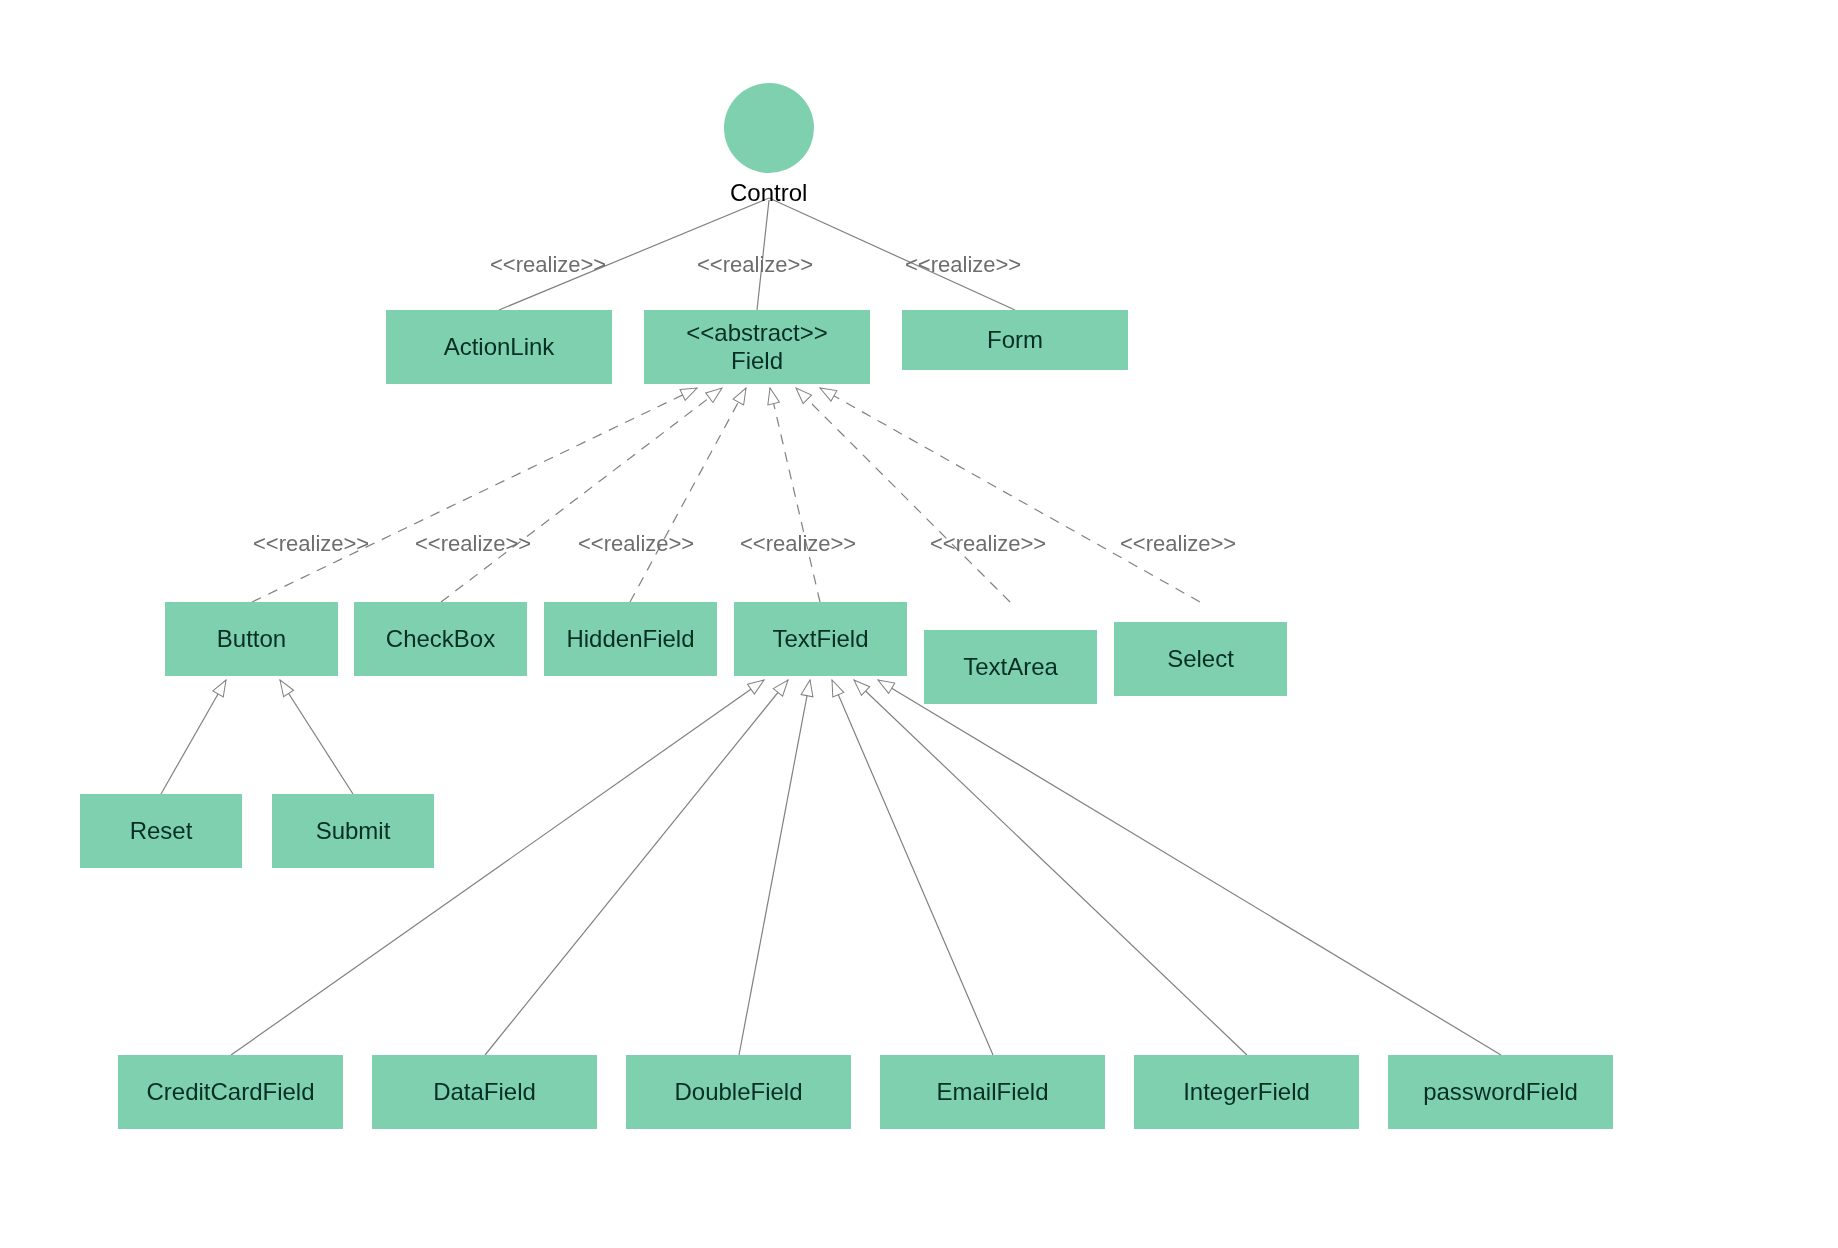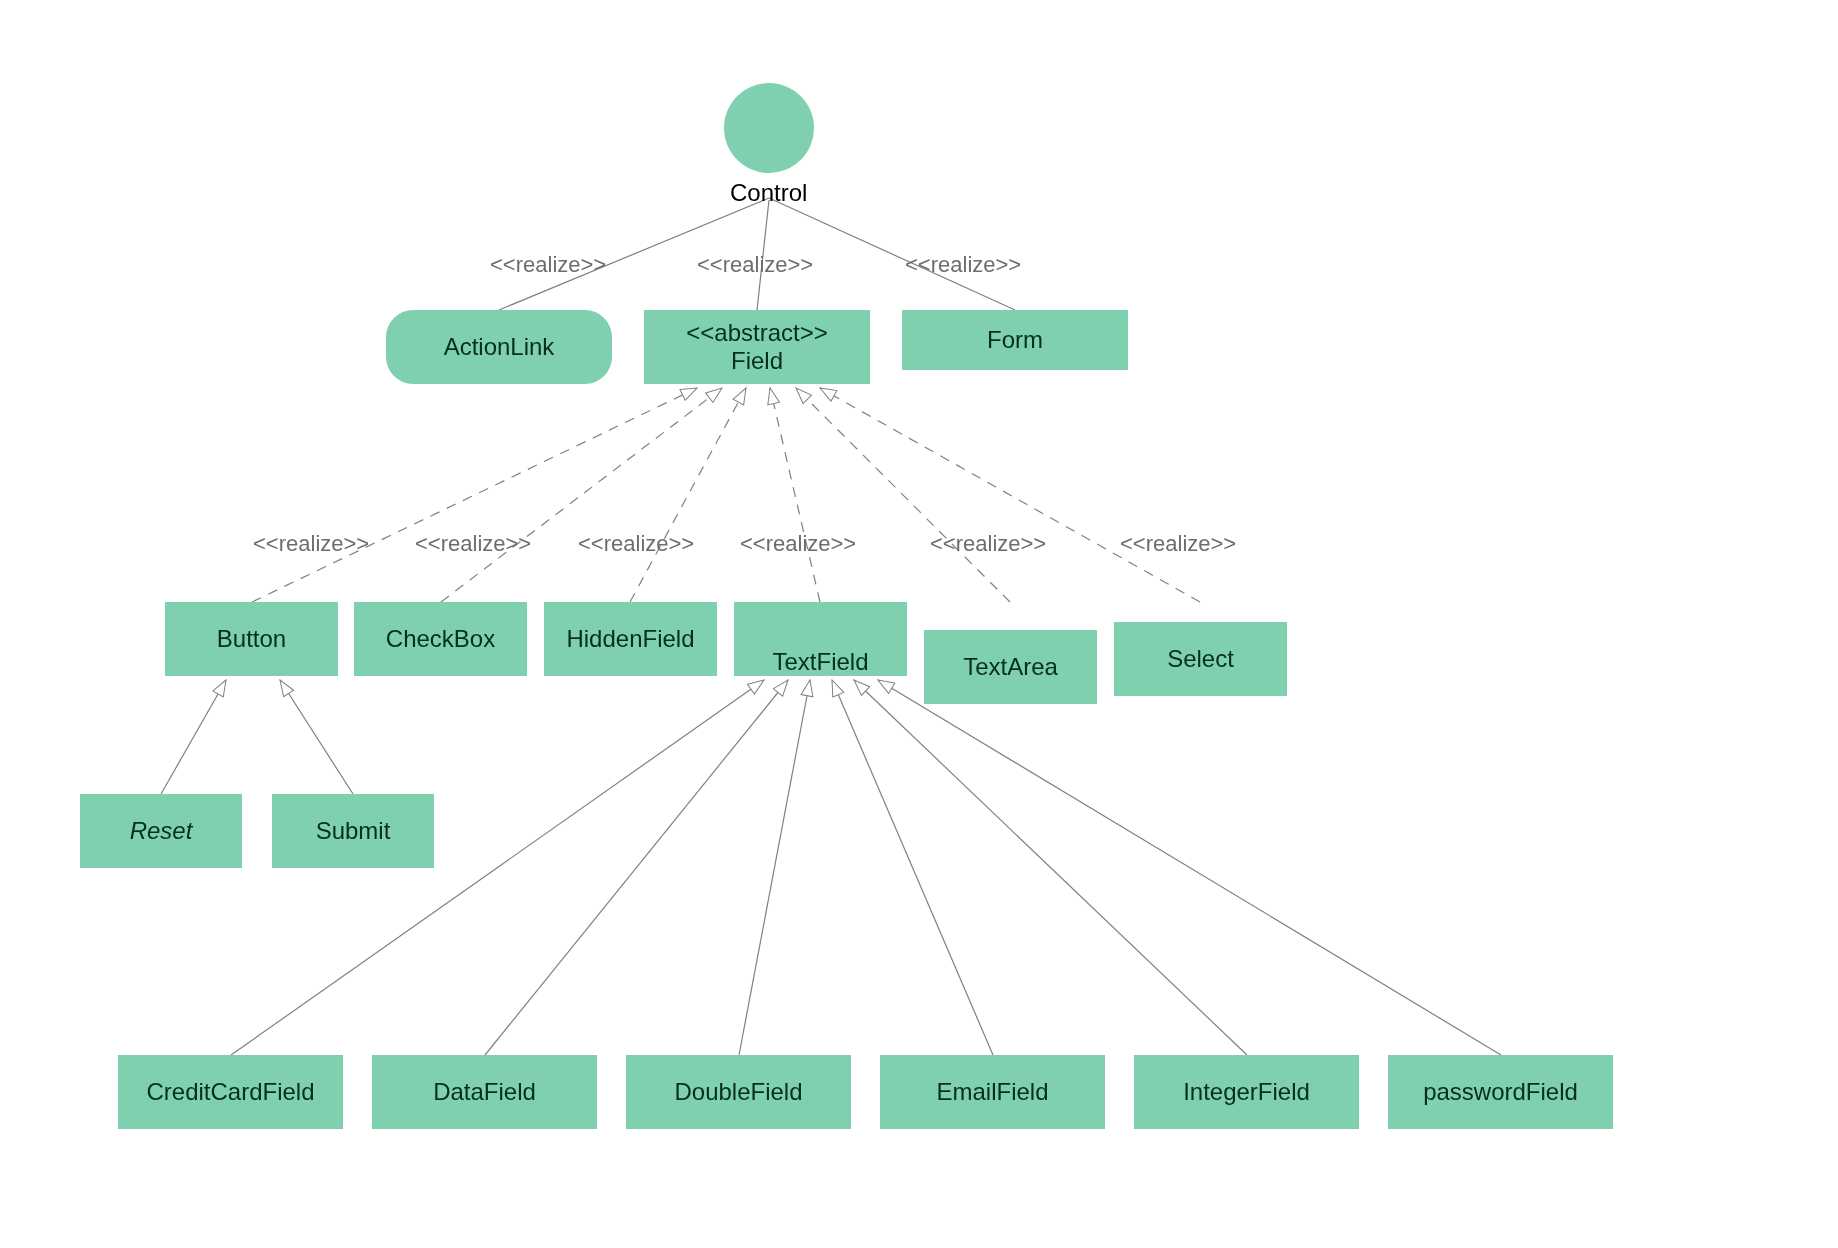--- a/index.html
+++ b/index.html
@@ -94,21 +94,21 @@
       <line x1="739" y1="1055" x2="810" y2="680"></line>
       <line x1="993" y1="1055" x2="832" y2="680"></line>
       <line x1="1247" y1="1055" x2="854" y2="680"></line>
       <line x1="1501" y1="1055" x2="878" y2="680"></line>
     </g>
   </svg>
 
   <div class="root-circle" style="left:724px; top:83px;"></div>
   <div class="root-label" style="left:730px; top:179px;">Control</div>
 
-  <div class="node" style="left:386px; top:310px; width:226px; height:74px;border-radius:27px;">
+  <div class="node" style="left:386px; top:310px; width:226px; height:74px;">
     <span>ActionLink</span>
   </div>
   <div class="node" style="left:644px; top:310px; width:226px; height:74px;text-align:center;">
     <span>&lt;&lt;abstract&gt;&gt;</span>
     <span>Field</span>
   </div>
   <div class="node" style="left:902px; top:310px; width:226px; height:60px;">
     <span>Form</span>
   </div>
 
@@ -118,38 +118,38 @@
 
   <div class="node" style="left:165px; top:602px; width:173px; height:74px;text-align:center;">
     <span>Button</span>
   </div>
   <div class="node" style="left:354px; top:602px; width:173px; height:74px;">
     <span>CheckBox</span>
   </div>
   <div class="node" style="left:544px; top:602px; width:173px; height:74px;">
     <span>HiddenField</span>
   </div>
-  <div class="node" style="left:734px; top:602px; width:173px; height:74px;justify-content:flex-end;">
+  <div class="node" style="left:734px; top:602px; width:173px; height:74px;">
     <span>TextField</span>
   </div>
   <div class="node" style="left:924px; top:630px; width:173px; height:74px;">
     <span>TextArea</span>
   </div>
   <div class="node" style="left:1114px; top:622px; width:173px; height:74px;">
     <span>Select</span>
   </div>
 
   <div class="edge-label" style="left:253px; top:531px;">&lt;&lt;realize&gt;&gt;</div>
   <div class="edge-label" style="left:415px; top:531px;">&lt;&lt;realize&gt;&gt;</div>
   <div class="edge-label" style="left:578px; top:531px;">&lt;&lt;realize&gt;&gt;</div>
   <div class="edge-label" style="left:740px; top:531px;">&lt;&lt;realize&gt;&gt;</div>
   <div class="edge-label" style="left:930px; top:531px;">&lt;&lt;realize&gt;&gt;</div>
   <div class="edge-label" style="left:1120px; top:531px;">&lt;&lt;realize&gt;&gt;</div>
 
-  <div class="node" style="left:80px; top:794px; width:162px; height:74px;font-style:italic;">
+  <div class="node" style="left:80px; top:794px; width:162px; height:74px;">
     <span>Reset</span>
   </div>
   <div class="node" style="left:272px; top:794px; width:162px; height:74px;">
     <span>Submit</span>
   </div>
 
   <div class="node" style="left:118px; top:1055px; width:225px; height:74px;">
     <span>CreditCardField</span>
   </div>
   <div class="node" style="left:372px; top:1055px; width:225px; height:74px;">

